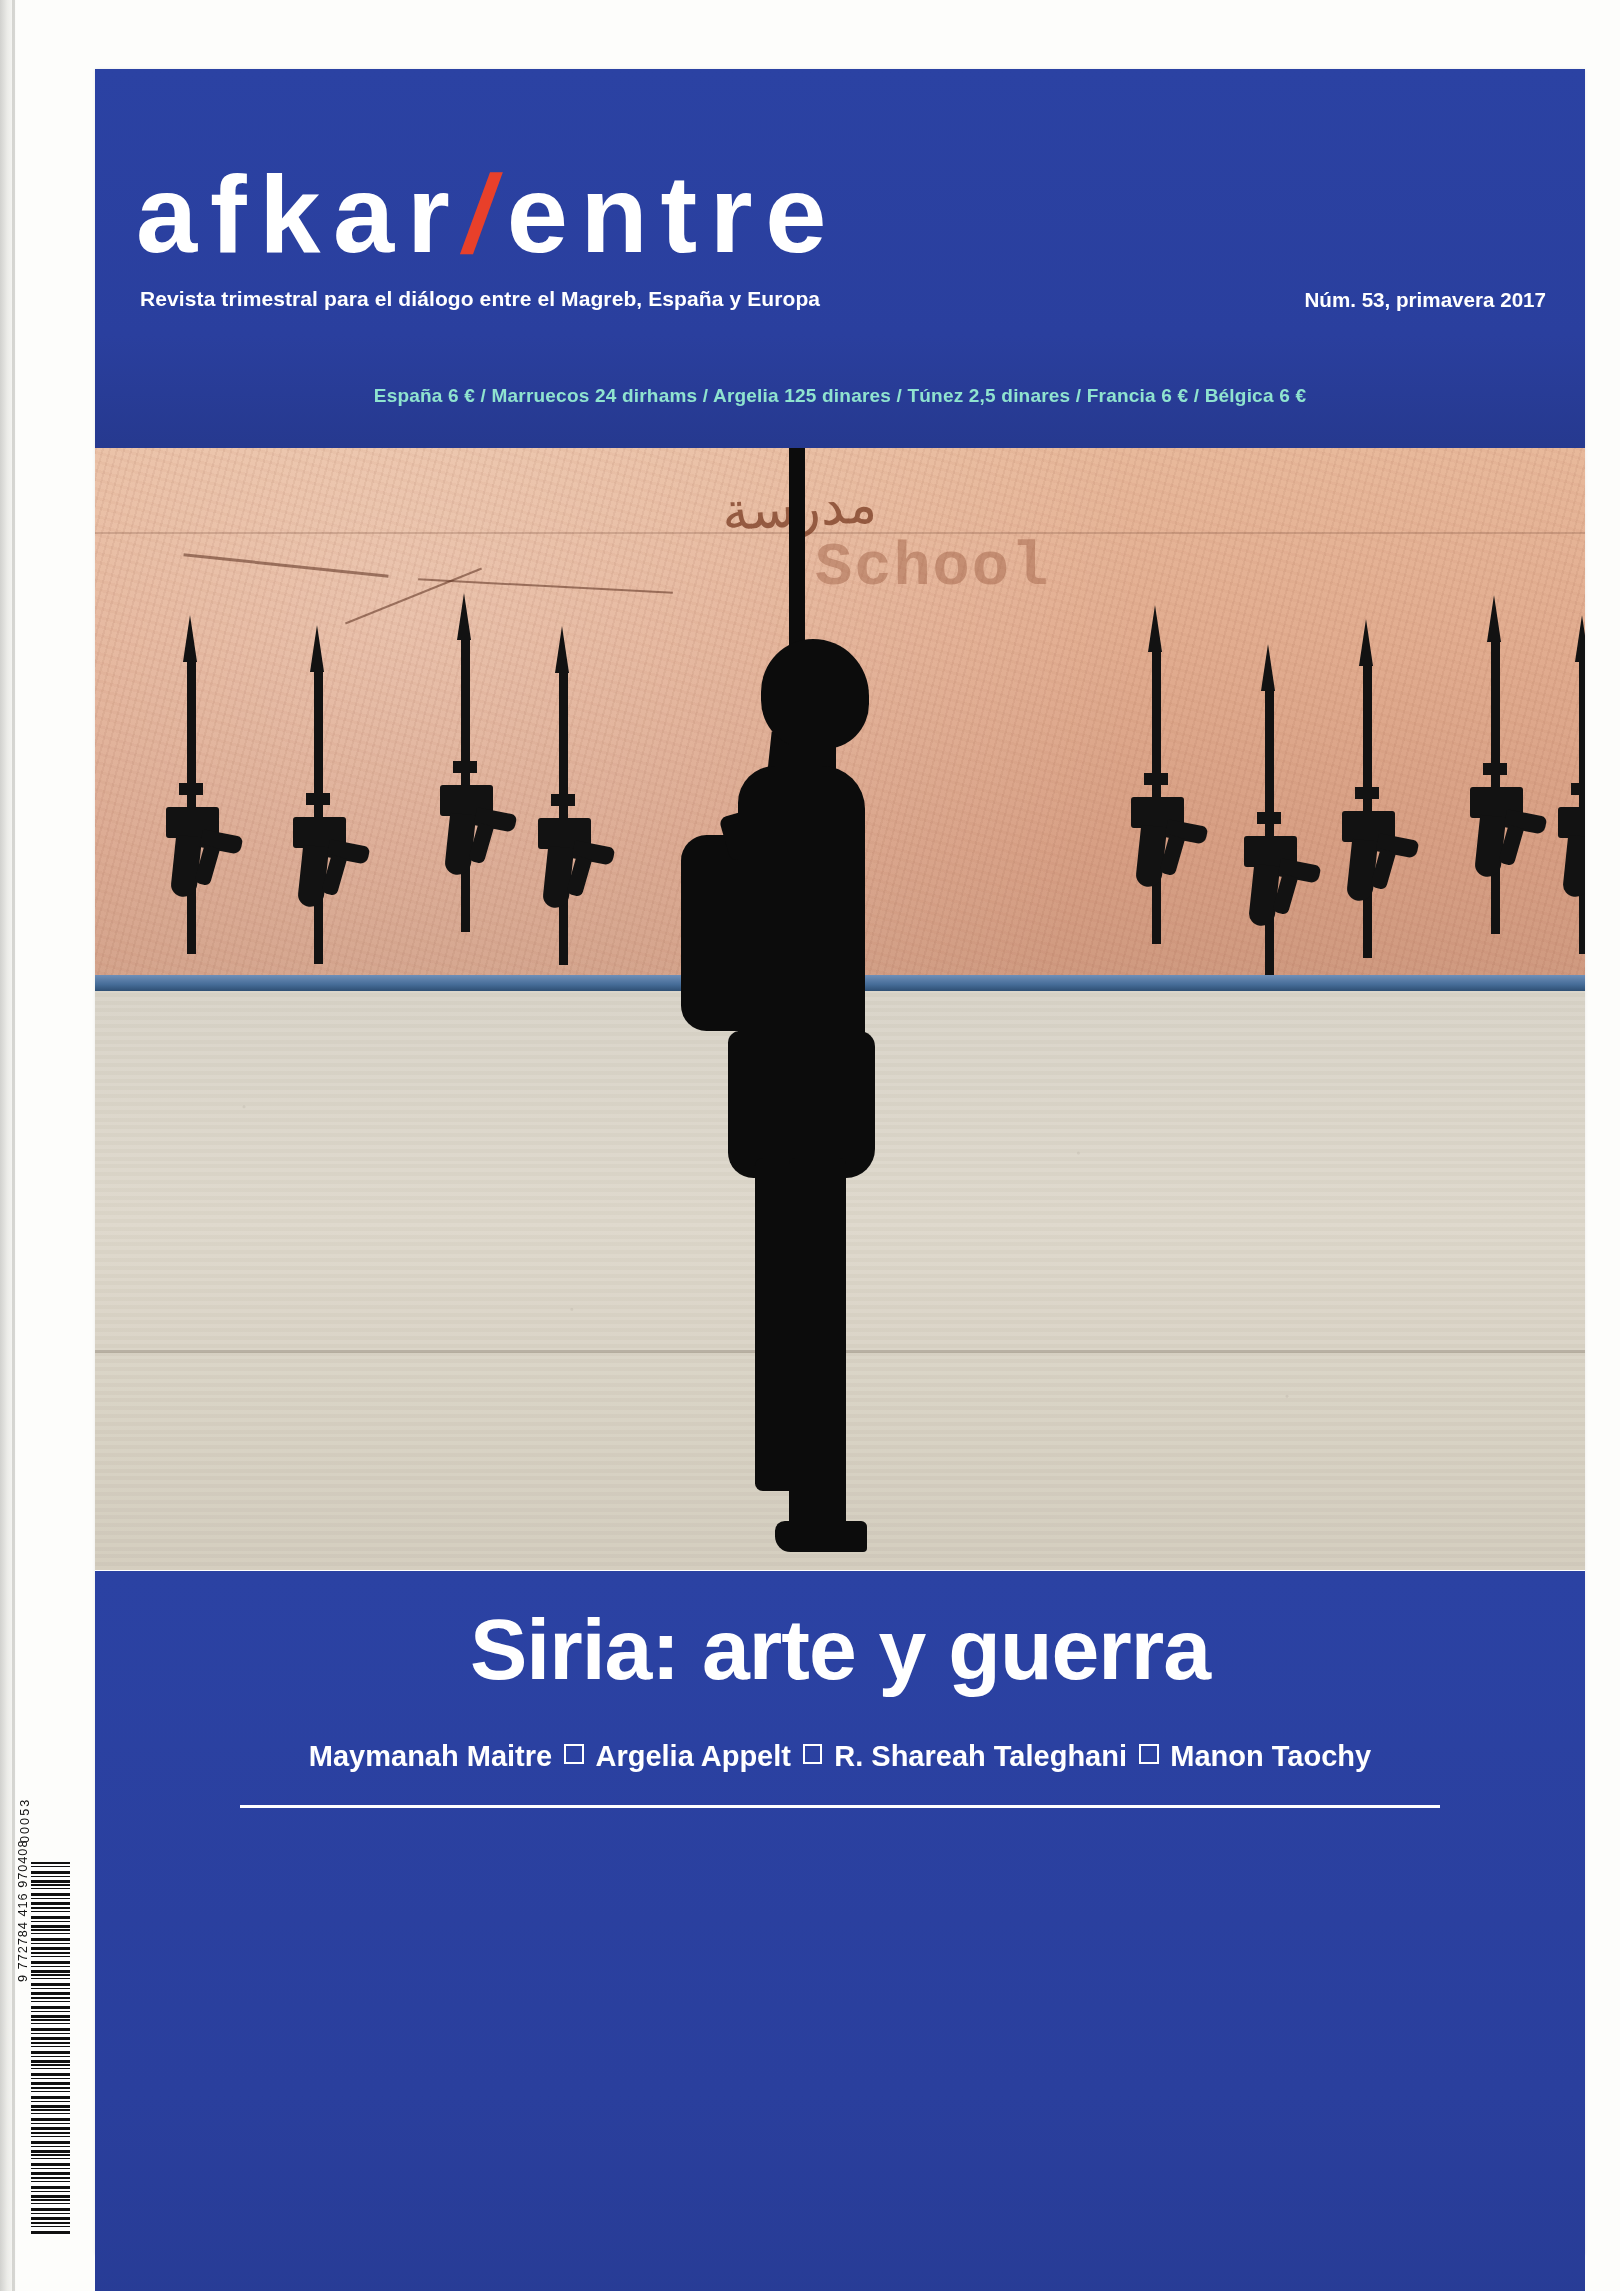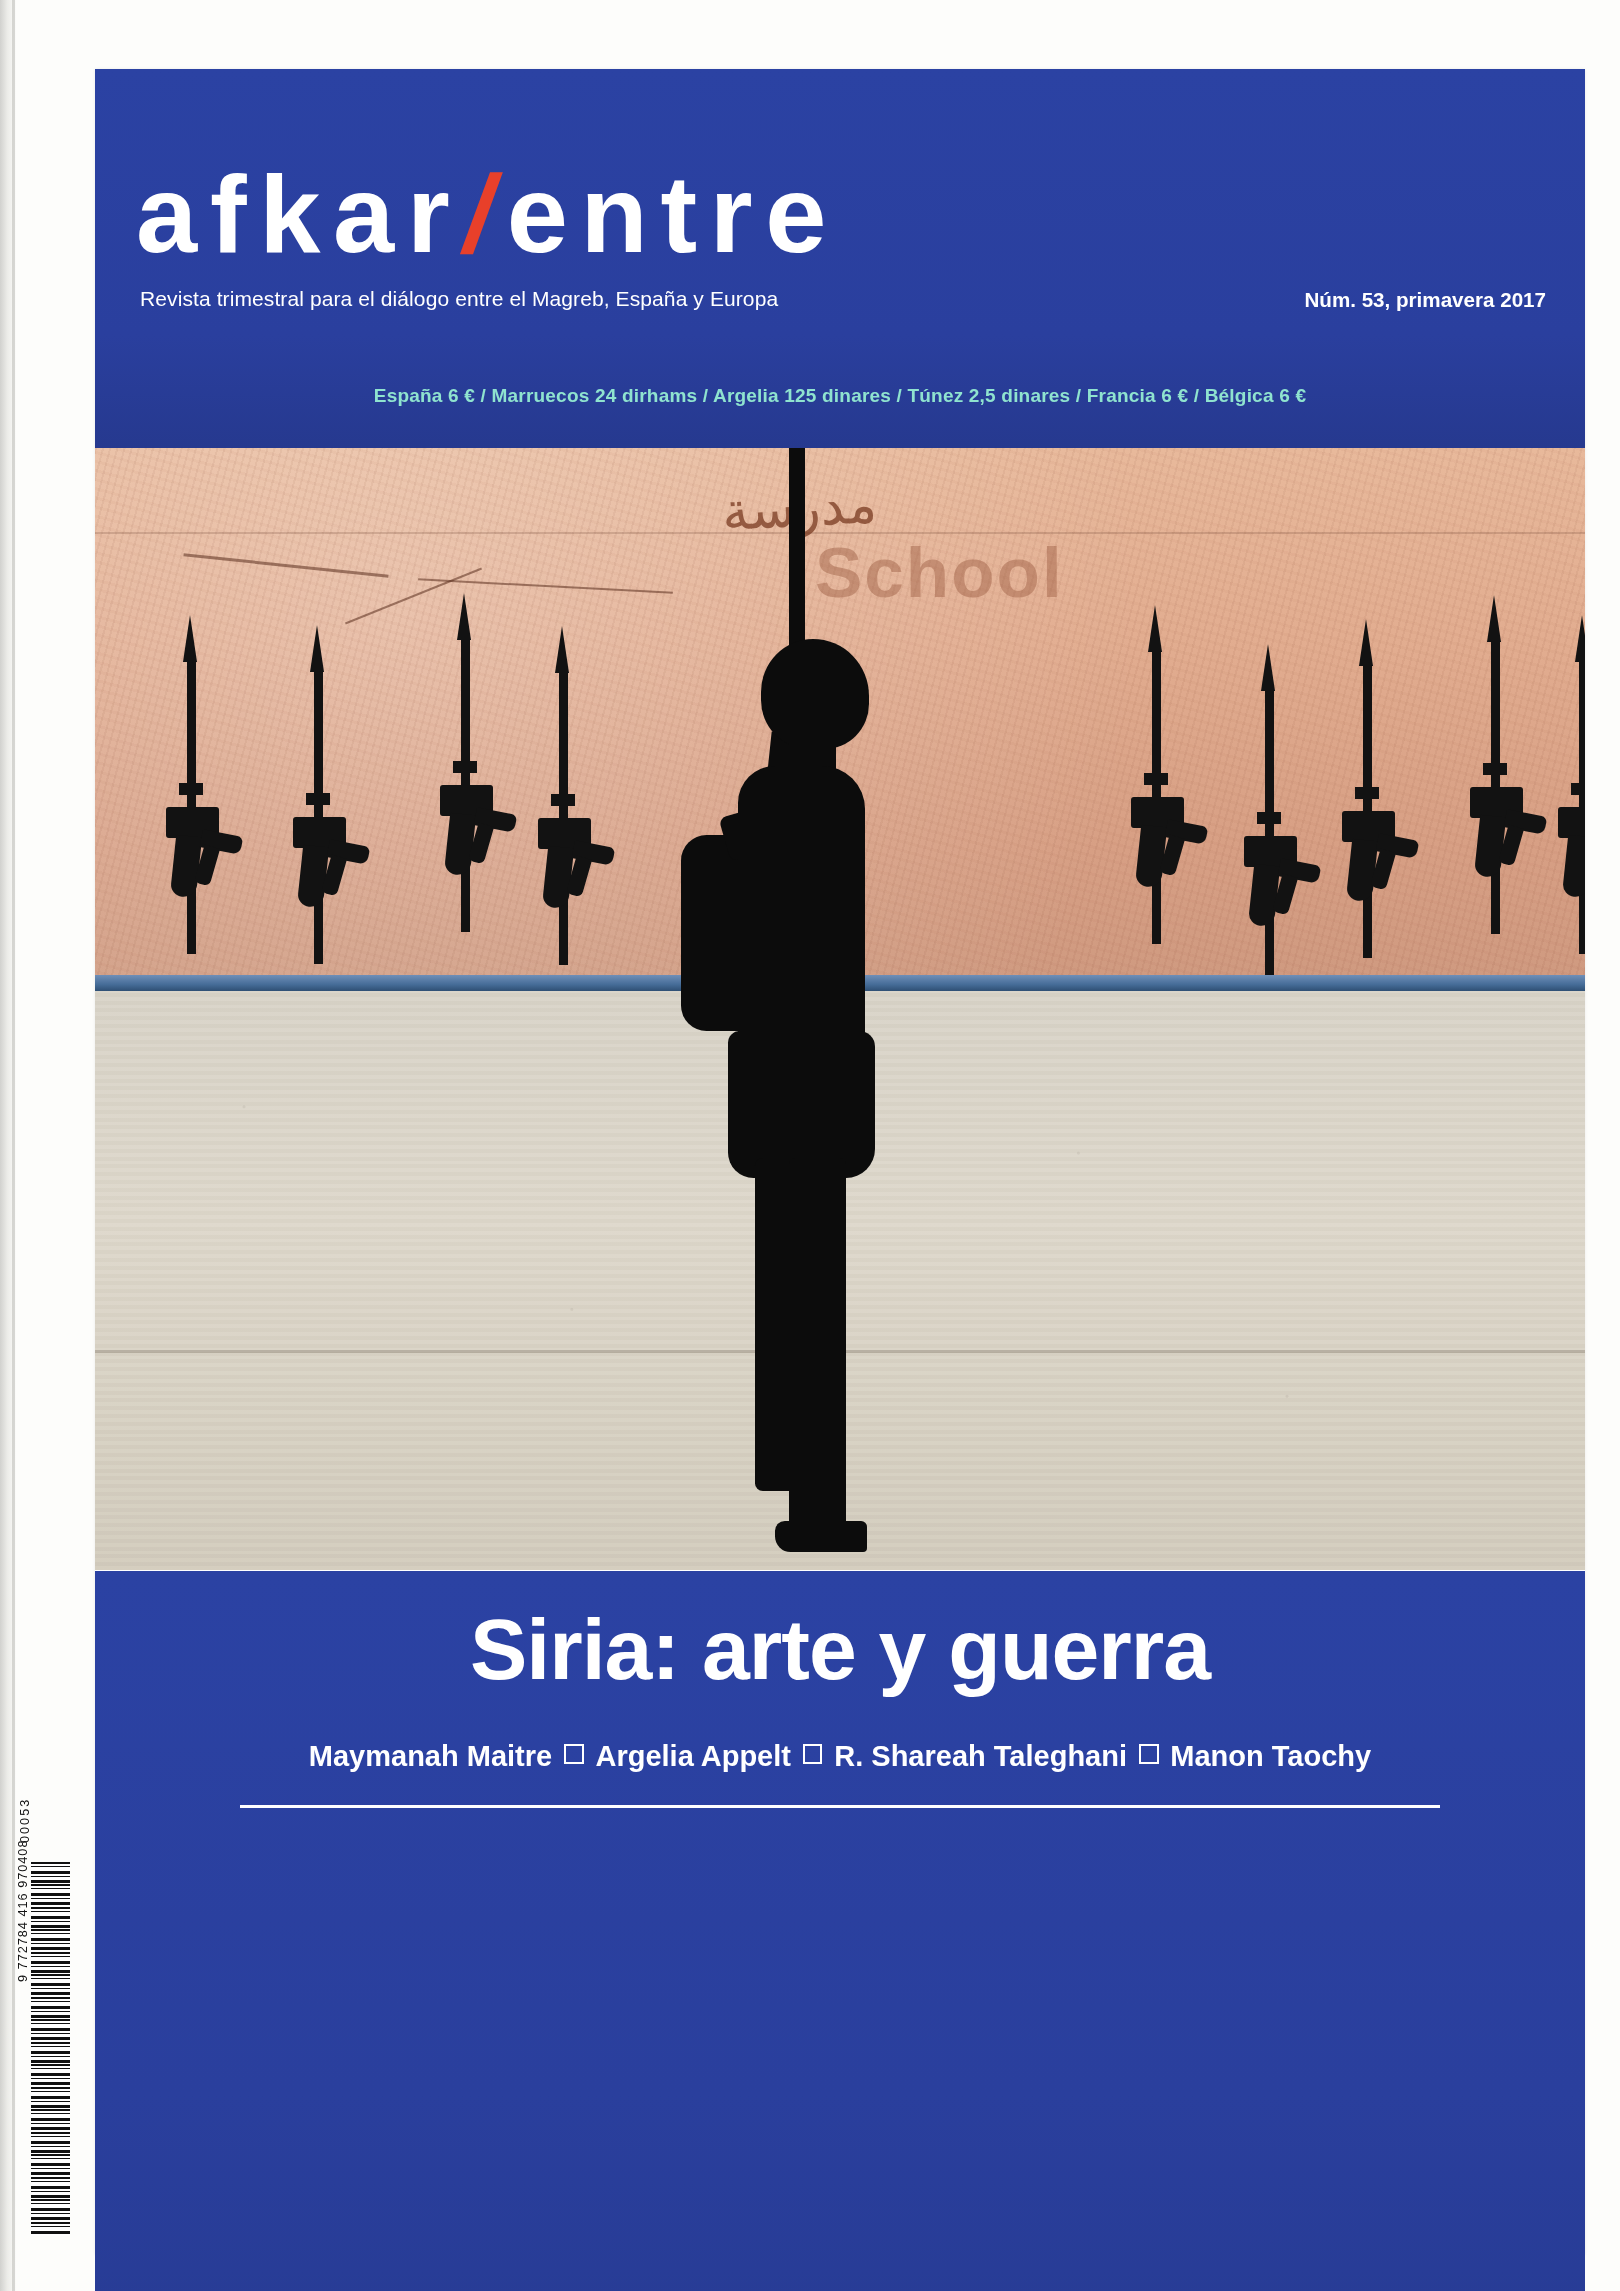--- a/index.html
+++ b/index.html
@@ -136,21 +136,21 @@
     letter-spacing: 5.9px;
     display: inline-block;
     transform: skewX(-10deg);
     padding: 0 3.9px;
   }
   .tagline {
     position: absolute;
     left: 45px;
     top: 218px;
     font-size: 21px;
-    font-weight: normal;
+    font-weight: bold;
     color: #ffffff;
     letter-spacing: 0.1px;
     white-space: nowrap;
   }
   .issue {
     position: absolute;
     right: 39px;
     top: 219px;
     font-size: 20.6px;
     font-weight: bold;
@@ -209,24 +209,24 @@
     color: #7a3b22;
     opacity: .75;
     font-family: "DejaVu Sans", sans-serif;
     transform: rotate(-3deg);
     white-space: nowrap;
   }
   .school-tag {
     position: absolute;
     left: 720px;
     top: 84px;
-    font-size: 71px;
+    font-size: 62px;
     font-weight: bold;
     color: rgba(150,85,60,.42);
-    font-family: Liberation Sans, sans-serif;
+    font-family: Liberation Mono, monospace;
     letter-spacing: 2px;
     white-space: nowrap;
   }
   
   .ledge {
     position: absolute;
     left: 0;
     top: 527px;
     width: 1490px;
     height: 15.7px;

